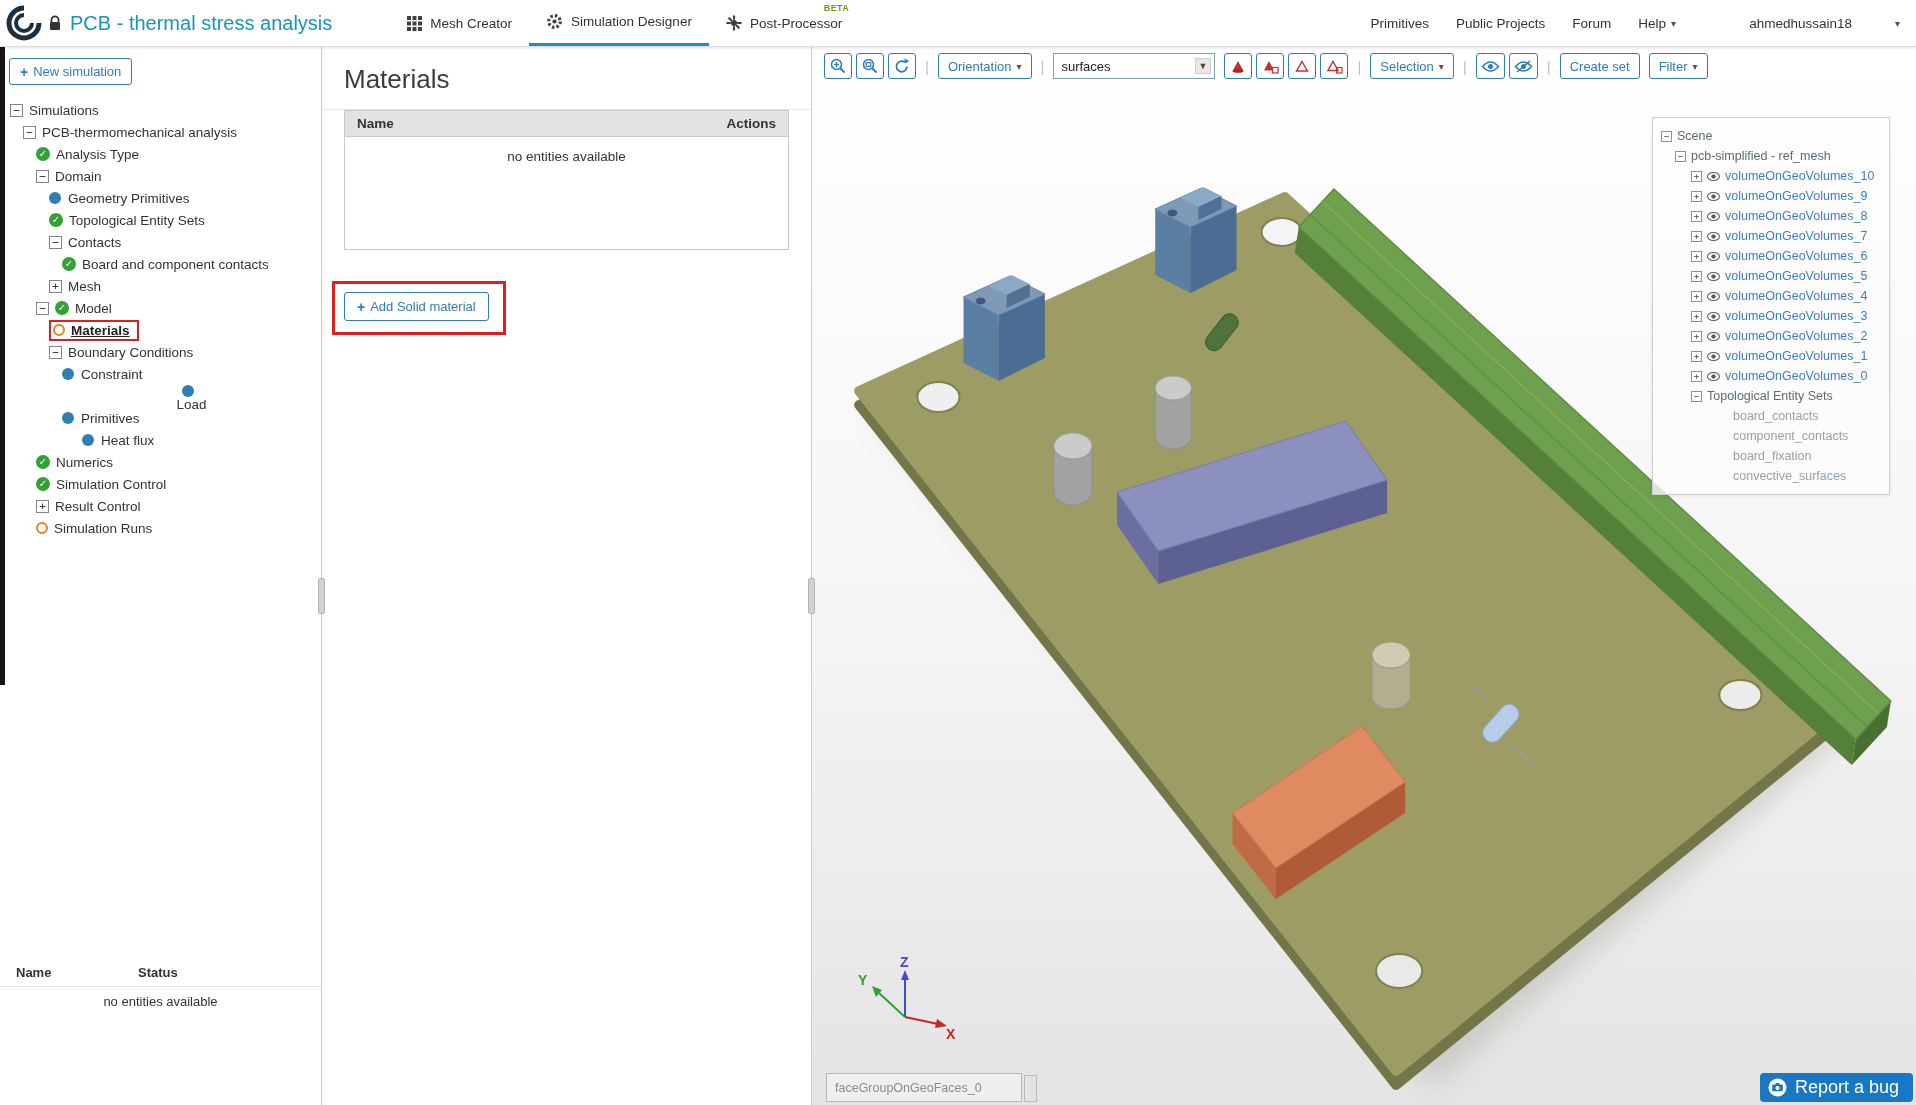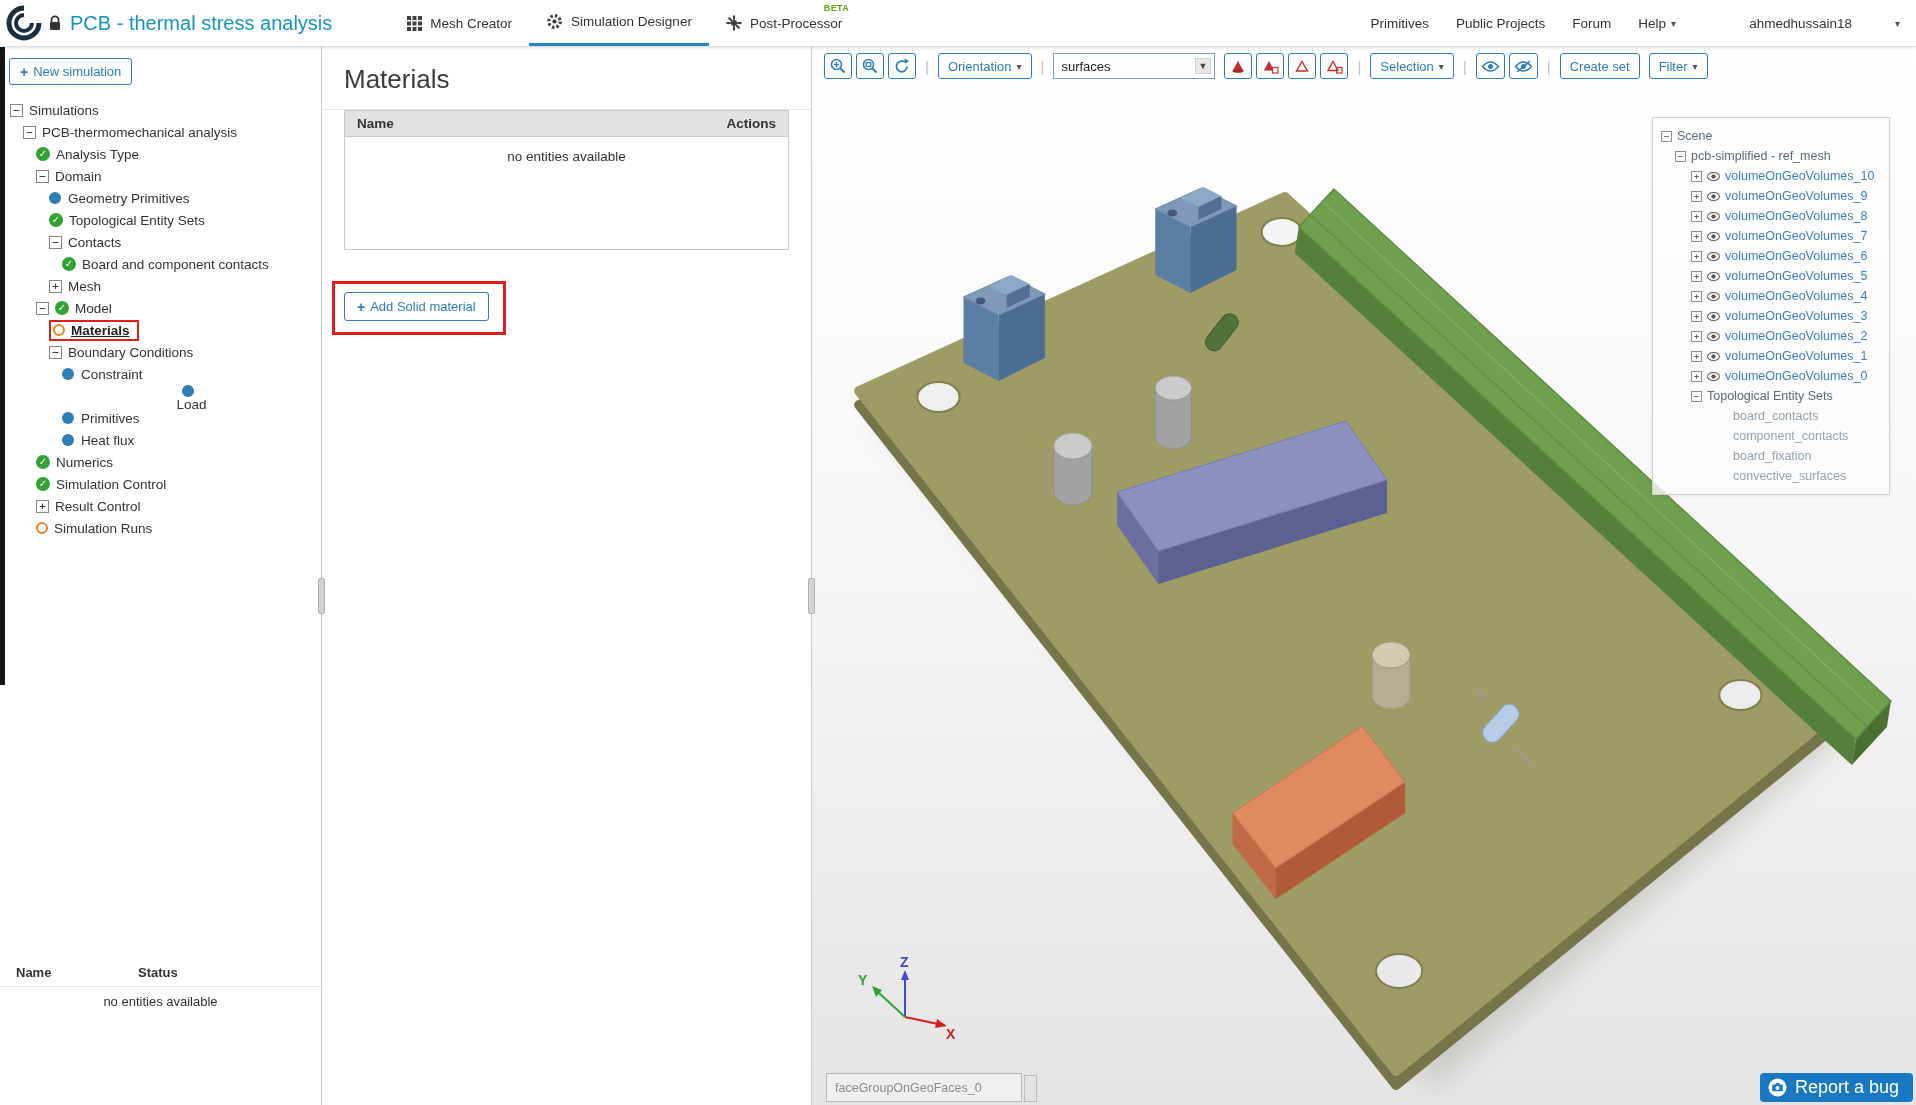--- a/index.html
+++ b/index.html
@@ -247,21 +247,21 @@
             <span class="tree-label">Constraint</span>
           </div>
           <div class="tree-row" style="padding-left: 62px; flex-direction: column;">
             <span class="icon-dot"></span>
             <span class="tree-label">Load</span>
           </div>
           <div class="tree-row" style="padding-left: 62px;">
             <span class="icon-dot"></span>
             <span class="tree-label">Primitives</span>
           </div>
-          <div class="tree-row" style="padding-left: 62px;">
+          <div class="tree-row" style="padding-left: 82px;">
             <span class="icon-dot"></span>
             <span class="tree-label">Heat flux</span>
           </div>
           <div class="tree-row" style="padding-left: 36px;">
             <span class="icon-check">✓</span>
             <span class="tree-label">Numerics</span>
           </div>
           <div class="tree-row" style="padding-left: 36px;">
             <span class="icon-check">✓</span>
             <span class="tree-label">Simulation Control</span>

